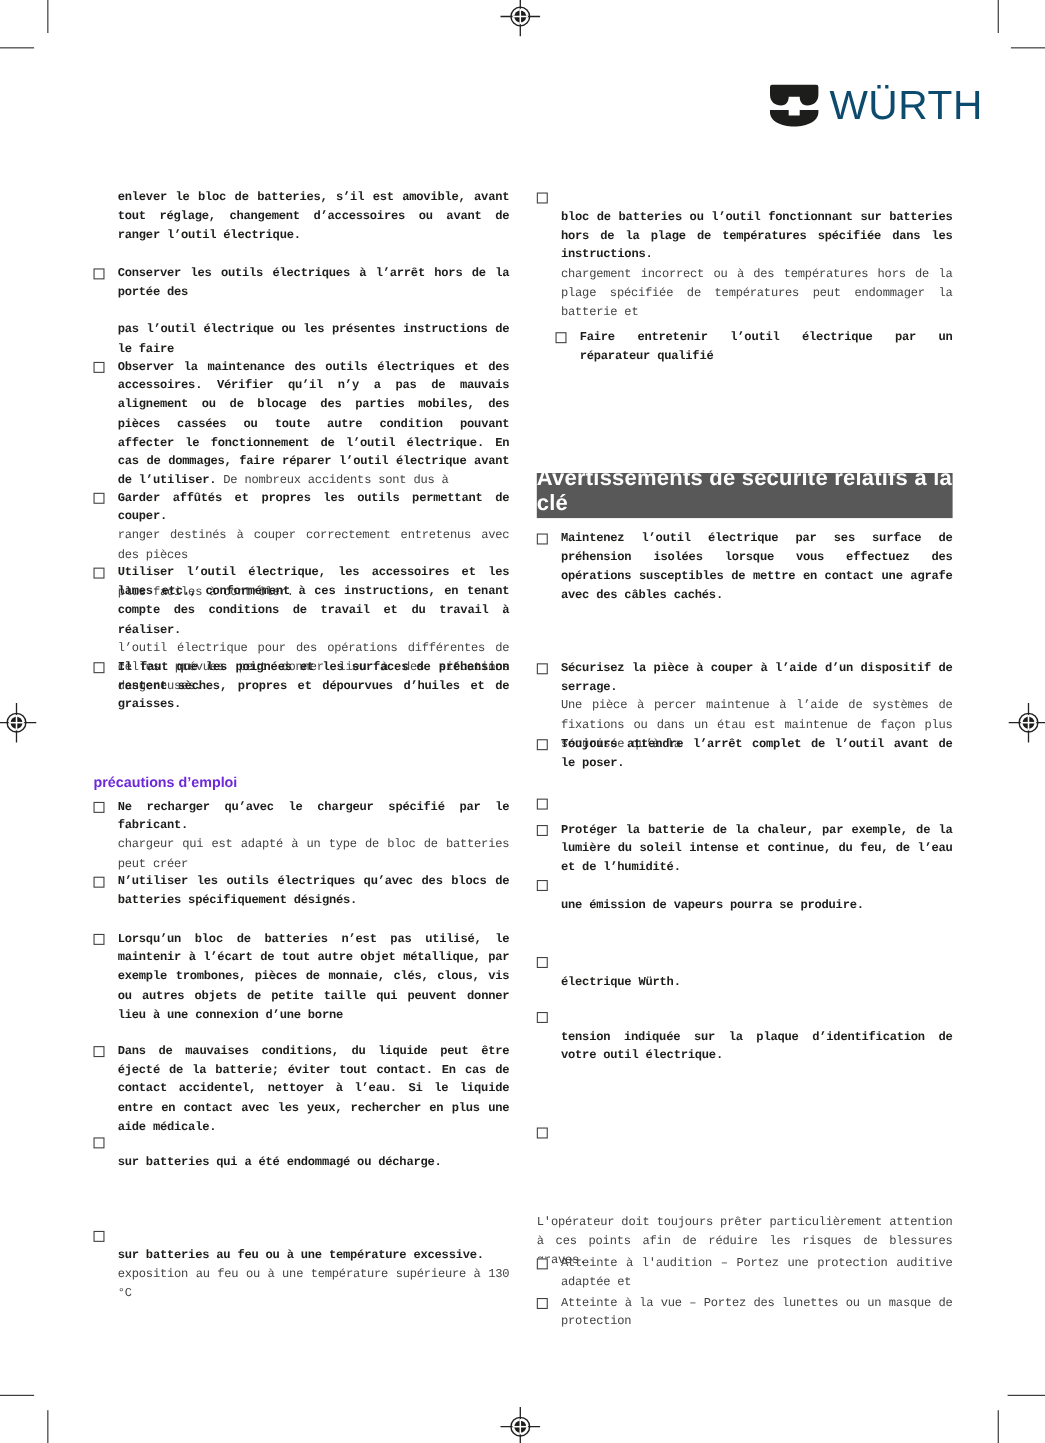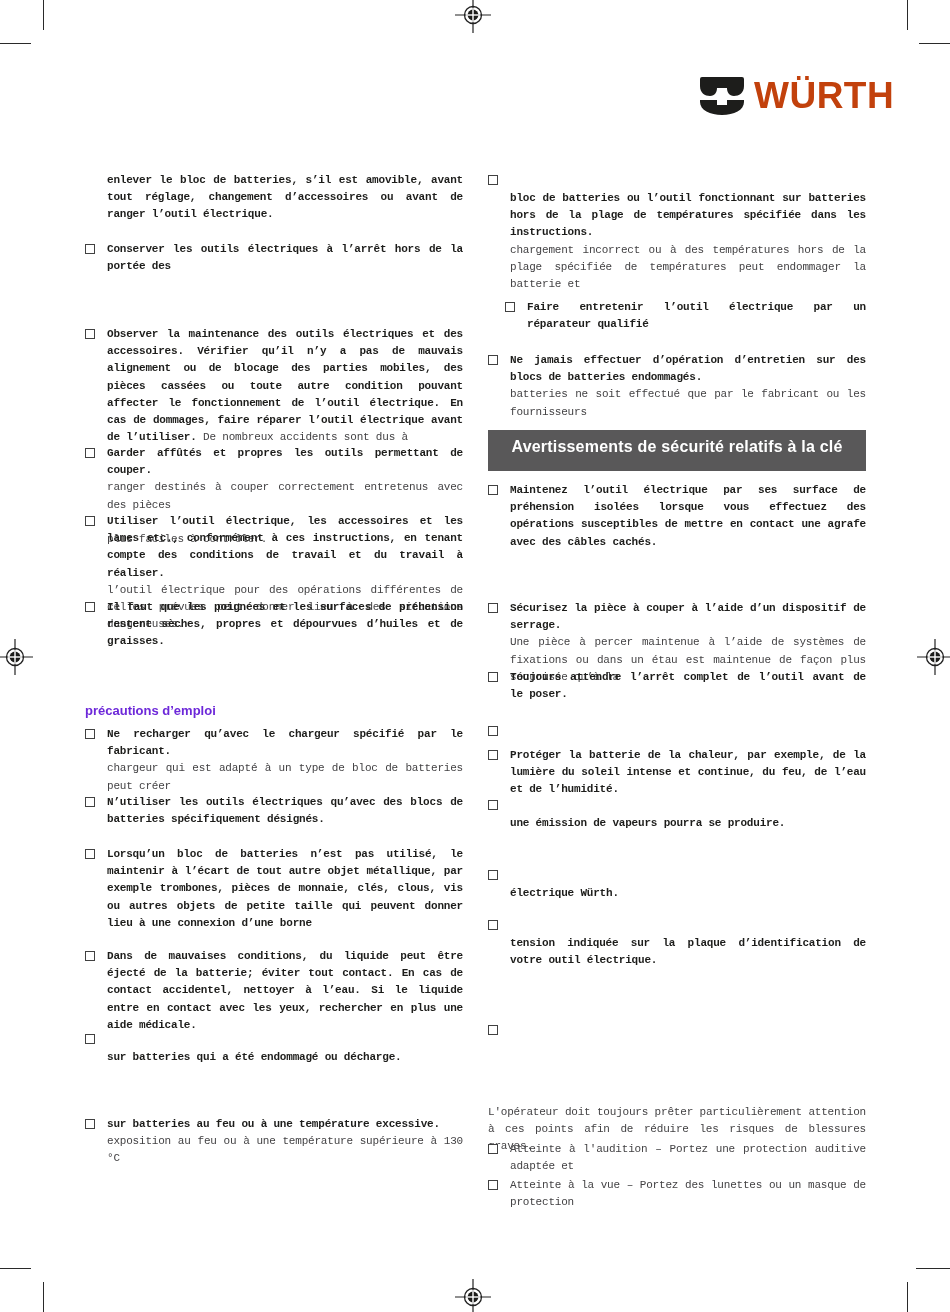--- a/index.html
+++ b/index.html
@@ -4,34 +4,34 @@
 <style>
   html,body{margin:0;padding:0;background:#e8e8e8;}
   .page{position:relative;width:950px;height:1312px;background:#ffffff;overflow:hidden;
         font-family:"Liberation Sans",sans-serif;color:#1d1d1b;}
   
   .crop{position:absolute;background:#2a2a2a;}
   
   .reg{position:absolute;}
   
   .logo{position:absolute;top:76px;left:699px;display:flex;align-items:center;gap:9px;}
-  .logo .wordmark{font-size:37px;font-weight:700;letter-spacing:0.5px;color:#c2410c;line-height:40px;}
+  .logo .wordmark{font-size:37px;font-weight:400;letter-spacing:0.5px;color:#0c4a6e;line-height:40px;}
   
   .column{position:absolute;top:172px;width:378px;height:1145px;}
   #col-left{left:85px;}
   #col-right{left:488px;}
   .block{position:absolute;left:0;right:0;}
   .block.indent{padding-left:22px;}
   .cb{position:absolute;left:0;top:3px;width:10px;height:10px;border:1.5px solid #414141;background:#fff;box-sizing:border-box;}
   .part{margin:0;text-align:justify;font-size:11px;line-height:17.2px;letter-spacing:-0.2px;font-family:Liberation Mono, monospace;}
   .part .b{font-weight:bold;color:#1d1d1b;}
   .part .r{font-weight:normal;color:#434244;}
   .heading{position:absolute;left:0;font-size:13px;font-weight:bold;color:#6d28d9;line-height:17px;}
   .banner{position:absolute;left:0;right:0;background:#595859;color:#ffffff;display:flex;
-          align-items:center;justify-content:center;font-weight:bold;font-size:16px;letter-spacing:0.2px;}
+          align-items:center;justify-content:center;font-weight:bold;font-size:20px;letter-spacing:0.2px;}
   .banner.tall{padding-bottom:8px;box-sizing:border-box;}
 </style>
 </head>
 <body>
 
 <div class="page">
 
   <div class="crop" style="left:43px;top:0;width:1px;height:30px;"></div>
   <div class="crop" style="left:0;top:43px;width:31px;height:1px;"></div>
   <div class="crop" style="left:907px;top:0;width:1px;height:30px;"></div>
@@ -82,20 +82,21 @@
     <span class="wordmark">WÜRTH</span>
   </div>
 
   <div id="col-left" class="column">
       <div class="block indent" style="top: 0px;">
         <p class="part"><span class="b">enlever le bloc de batteries, s’il est amovible, avant tout réglage, changement d’accessoires ou avant de ranger l’outil électrique.</span></p>
       </div>
       <div class="block indent" style="top: 69px;">
         <span class="cb"></span>
         <p class="part"><span class="b">Conserver les outils électriques à l’arrêt hors de la portée des</span></p>
+        <p class="part" style="margin-top: 17px;"><span class="b">pas l’outil électrique ou les présentes instructions de le faire</span></p>
       </div>
       <div class="block indent" style="top: 154px;">
         <span class="cb"></span>
         <p class="part"><span class="b">Observer la maintenance des outils électriques et des accessoires. Vérifier qu’il n’y a pas de mauvais alignement ou de blocage des parties mobiles, des pièces cassées ou toute autre condition pouvant affecter le fonctionnement de l’outil électrique. En cas de dommages, faire réparer l’outil électrique avant de l’utiliser.</span><span class="r"> De nombreux accidents sont dus à</span></p>
       </div>
       <div class="block indent" style="top: 273px;">
         <span class="cb"></span>
         <p class="part"><span class="b">Garder affûtés et propres les outils permettant de couper.</span></p>
         <p class="part"><span class="r">ranger destinés à couper correctement entretenus avec des pièces</span></p>
         <p class="part" style="margin-top: 17px;"><span class="r">plus faciles à contrôler.</span></p>
@@ -126,39 +127,34 @@
       <div class="block indent" style="top: 776px;">
         <span class="cb"></span>
         <p class="part"><span class="b">Dans de mauvaises conditions, du liquide peut être éjecté de la batterie; éviter tout contact. En cas de contact accidentel, nettoyer à l’eau. Si le liquide entre en contact avec les yeux, rechercher en plus une aide médicale.</span></p>
       </div>
       <div class="block indent" style="top: 859px;">
         <span class="cb"></span>
         <p class="part" style="margin-top: 18px;"><span class="b">sur batteries qui a été endommagé ou décharge.</span></p>
       </div>
       <div class="block indent" style="top: 944px;">
         <span class="cb"></span>
-        <p class="part" style="margin-top: 0;"><span class="b">sur batteries au feu ou à une température excessive.</span></p>
+        <p class="part" style="margin-top: 18px;"><span class="b">sur batteries au feu ou à une température excessive.</span></p>
         <p class="part"><span class="r">exposition au feu ou à une température supérieure à 130 °C</span></p>
       </div>
     </div>
   <div id="col-right" class="column">
       <div class="block indent" style="top: 0px;">
         <span class="cb"></span>
         <p class="part" style="margin-top: 18px;"><span class="b">bloc de batteries ou l’outil fonctionnant sur batteries hors de la plage de températures spécifiée dans les instructions.</span></p>
         <p class="part"><span class="r">chargement incorrect ou à des températures hors de la plage spécifiée de températures peut endommager la batterie et</span></p>
       </div>
       <div class="block indent" style="top: 127px; margin-left: 17px;">
         <span class="cb"></span>
         <p class="part"><span class="b">Faire entretenir l’outil électrique par un réparateur qualifié</span></p>
       </div>
-      <div class="block indent" style="top: 180px;">
-        <span class="cb"></span>
-        <p class="part"><span class="b">Ne jamais effectuer d’opération d’entretien sur des blocs de batteries endommagés.</span></p>
-        <p class="part"><span class="r">batteries ne soit effectué que par le fabricant ou les fournisseurs</span></p>
-      </div>
       <div class="banner tall" style="height: 41px; top: 258px;">
         <span>Avertissements de sécurité relatifs à la clé</span>
       </div>
       <div class="block indent" style="top: 310px;">
         <span class="cb"></span>
         <p class="part"><span class="b">Maintenez l’outil électrique par ses surface de préhension isolées lorsque vous effectuez des opérations susceptibles de mettre en contact une agrafe avec des câbles cachés.</span></p>
       </div>
       <div class="block indent" style="top: 428px;">
         <span class="cb"></span>
         <p class="part"><span class="b">Sécurisez la pièce à couper à l’aide d’un dispositif de serrage.</span></p>

